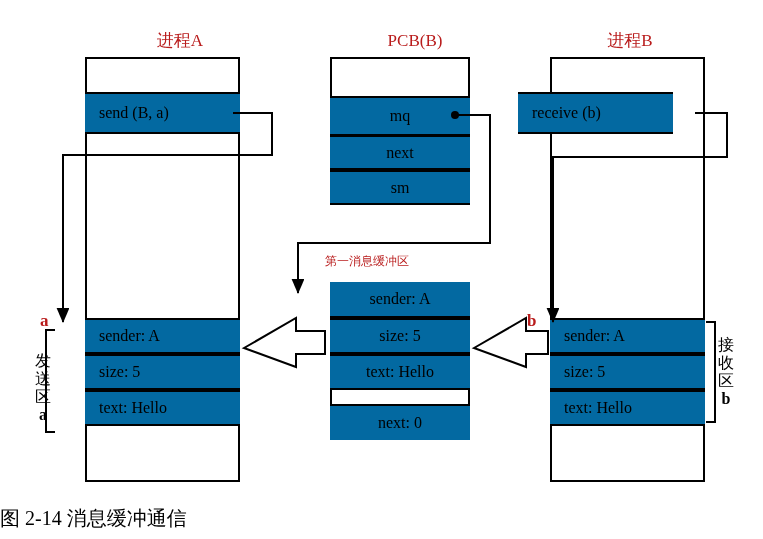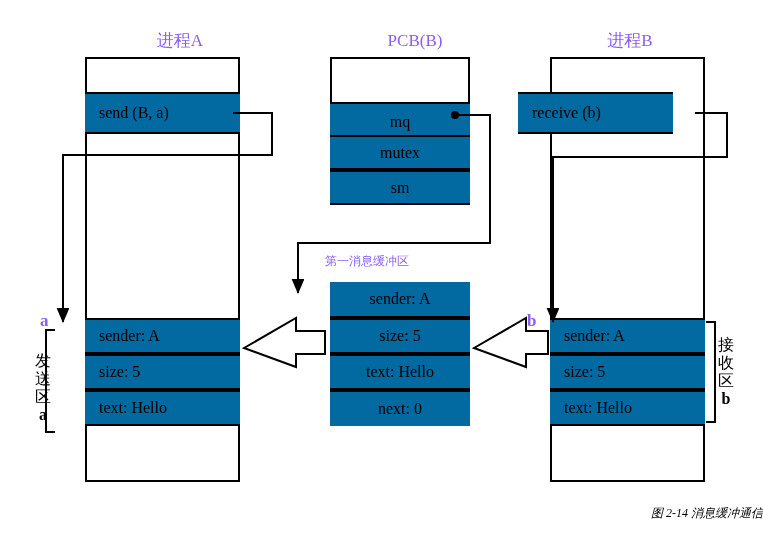--- a/index.html
+++ b/index.html
@@ -16,21 +16,21 @@
     width: 763px;
     height: 539px;
     overflow: hidden;
     background: #ffffff;
   }
   .lbl {
     position: absolute;
     white-space: nowrap;
     font-size: 16px;
     line-height: 1;
-    color: #8b5cf6;
+    color: #b91c1c;
   }
   .col-title {
     font-size: 17px;
     text-align: center;
   }
   .box {
     position: absolute;
     border: 2px solid #000;
     box-sizing: border-box;
     background: transparent;
@@ -45,23 +45,22 @@
     font-size: 16px;
     background: #0369a1;
   }
   .cell-left {
     justify-content: flex-start;
     padding-left: 14px;
   }
   .caption {
     position: absolute;
     width: 100%;
-    text-align: right;
-    font-size: 12px;
-    font-style: italic;
+    text-align: left;
+    font-size: 20px;
   }
   svg.overlay {
     position: absolute;
     left: 0;
     top: 0;
     width: 763px;
     height: 539px;
     pointer-events: none;
   }
   .vstack {
@@ -91,43 +90,43 @@
     <span>sender:  A</span>
   </div>
   <div class="cell cell-left" style="left:85px; top:354px; width:155px; height:36px; border-left:none; border-right:none;">
     <span>size:  5</span>
   </div>
   <div class="cell cell-left" style="left:85px; top:390px; width:155px; height:36px; border-left:none; border-right:none;">
     <span>text:  Hello</span>
   </div>
 
   <div class="box" style="left:330px; top:57px; width:140px; height:140px;"></div>
-  <div class="cell" style="left:330px; top:102px; width:140px; height:40px; border-left:none; border-right:none;">
+  <div class="cell" style="left:330px; top:96px; width:140px; height:40px; border-left:none; border-right:none;">
     <span>mq</span>
   </div>
   <div class="cell" style="left:330px; top:135px; width:140px; height:35px; border-left:none; border-right:none;">
-    <span>mutex</span>
+    <span>next</span>
   </div>
   <div class="cell" style="left:330px; top:170px; width:140px; height:35px; border-left:none; border-right:none;text-align:right;">
     <span>sm</span>
   </div>
 
   <div class="lbl" style="left:325px; top:255px; font-size:12px;">第一消息缓冲区</div>
 
   <div class="box" style="left:330px; top:282px; width:140px; height:144px;"></div>
   <div class="cell" style="left:330px; top:282px; width:140px; height:36px; border-left:none; border-right:none; border-top:none;">
     <span>sender:  A</span>
   </div>
   <div class="cell" style="left:330px; top:318px; width:140px; height:36px; border-left:none; border-right:none;">
     <span>size:  5</span>
   </div>
   <div class="cell" style="left:330px; top:354px; width:140px; height:36px; border-left:none; border-right:none;">
     <span>text:  Hello</span>
   </div>
-  <div class="cell" style="left:330px; top:390px; width:140px; height:36px; border-left:none; border-right:none; border-bottom:none;text-align:center;">
+  <div class="cell" style="left:330px; top:404px; width:140px; height:36px; border-left:none; border-right:none; border-bottom:none;text-align:center;">
     <span>next:  0</span>
   </div>
 
   <div class="box" style="left:550px; top:57px; width:155px; height:425px;"></div>
 
   <div class="cell cell-left" style="left:518px; top:92px; width:155px; height:42px; border-left:none; border-right:none;">
     <span>receive (b)</span>
   </div>
 
   <div class="cell cell-left" style="left:550px; top:318px; width:155px; height:36px; border-left:none; border-right:none;">

